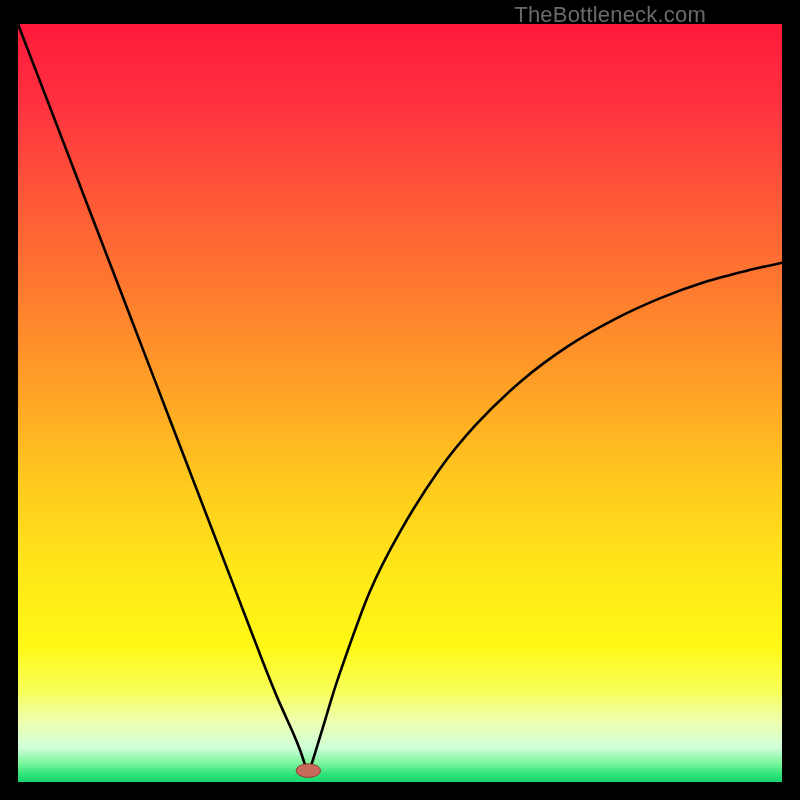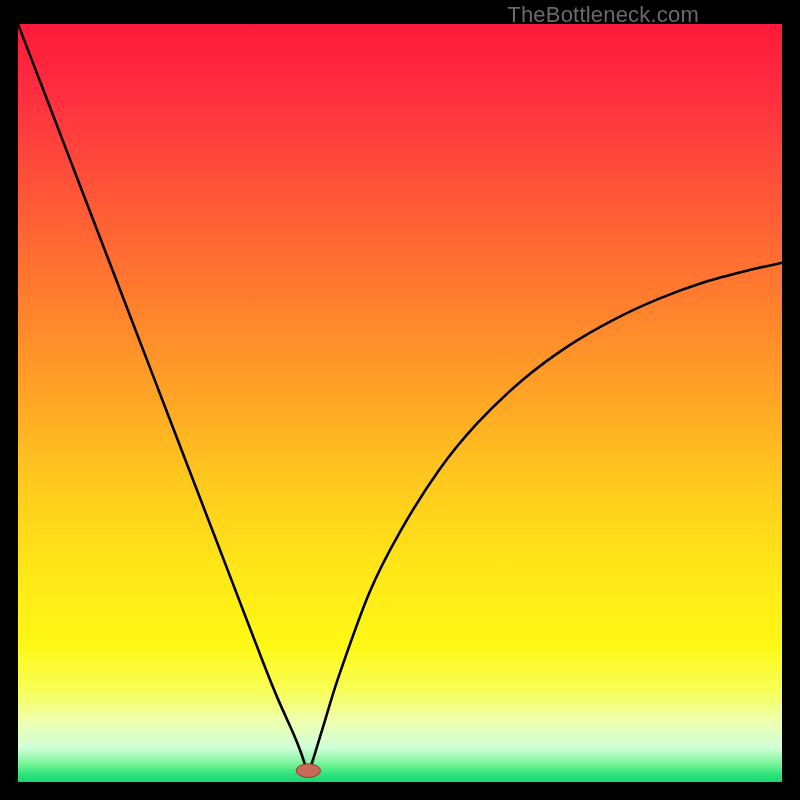--- a/index.html
+++ b/index.html
@@ -9,20 +9,21 @@
     height: 800px;
     background: #000;
     overflow: hidden;
     font-family: Arial, Helvetica, sans-serif;
   }
   .stage {
     position: relative;
     width: 707px;
     height: 800px;
     background: #000;
+    padding-left: 7px;
   }
   .watermark {
     position: absolute;
     top: 2px;
     right: 8px;
     color: #6a6a6a;
     font-size: 22px;
     font-weight: 500;
     letter-spacing: 0.2px;
     user-select: none;

